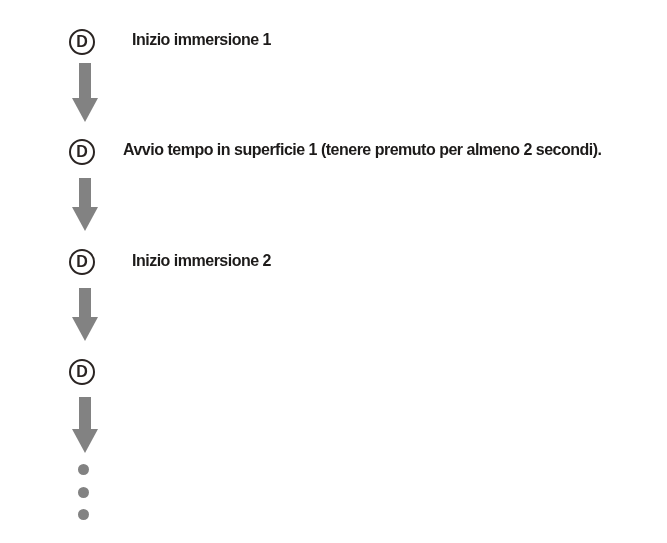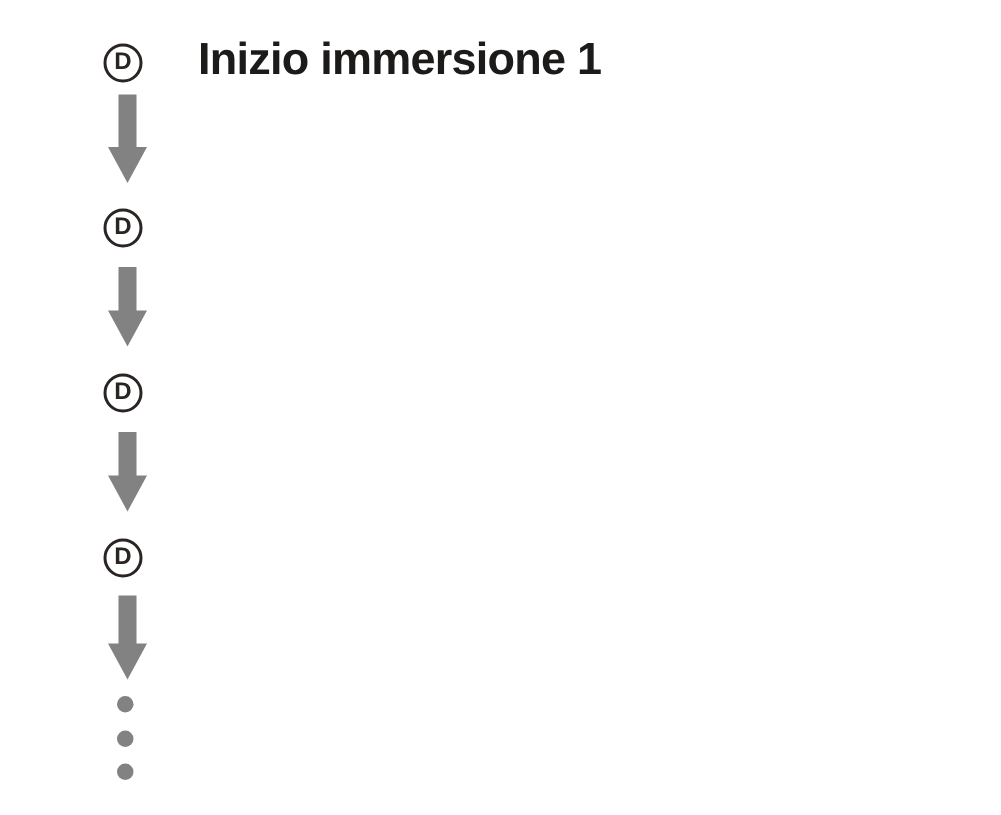--- a/index.html
+++ b/index.html
@@ -33,21 +33,21 @@
     font-weight: bold;
     color: #2a2422;
     line-height: 1;
     letter-spacing: 0;
   }
   
   .label {
     position: absolute;
     left: 123px;
     width: 480px;
-    font-size: 30px;
+    font-size: 16px;
     line-height: 30px;
     font-weight: bold;
     letter-spacing: -0.5px;
     color: #1d1b1a;
   }
   .label.indent { left: 132px; }
   
   .arrow {
     position: absolute;
     left: 72px;
@@ -92,29 +92,31 @@
   <div class="label indent" style="top:25px">Inizio immersione 1</div>
 
   <div class="arrow" style="top:63px;height:59px">
     <div class="stem"></div>
     <div class="head"></div>
   </div>
 
   <div class="dbtn" style="top:139px">
     <span>D</span>
   </div>
+  <div class="label" style="top:135px">Avvio tempo in superficie 1 (tenere premuto per almeno 2 secondi).</div>
 
   <div class="arrow" style="top:178px;height:53px">
     <div class="stem"></div>
     <div class="head"></div>
   </div>
 
   <div class="dbtn" style="top:249px">
     <span>D</span>
   </div>
+  <div class="label indent" style="top:246px">Inizio immersione 2</div>
 
   <div class="arrow" style="top:288px;height:53px">
     <div class="stem"></div>
     <div class="head"></div>
   </div>
 
   <div class="dbtn" style="top:359px">
     <span>D</span>
   </div>
 

